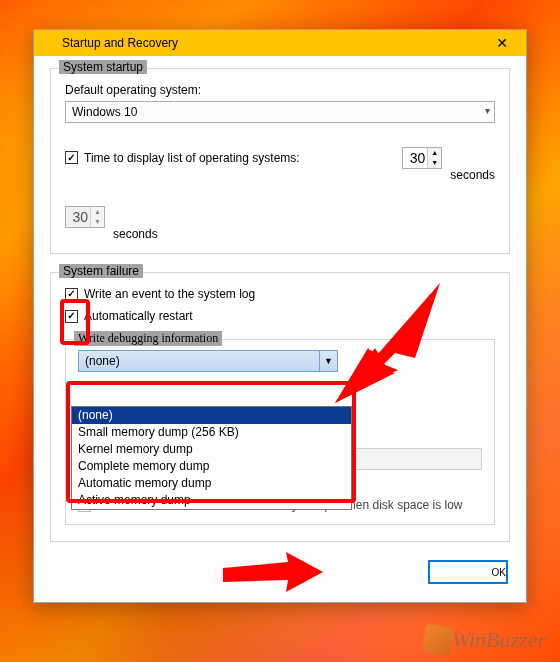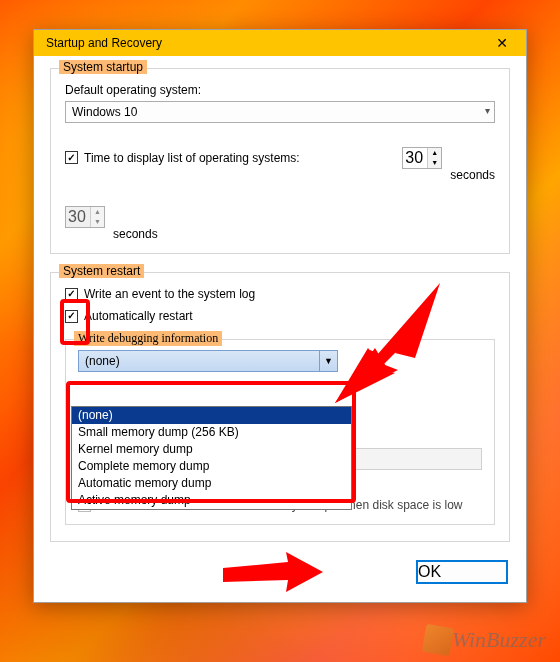--- a/index.html
+++ b/index.html
@@ -30,40 +30,40 @@
   }
   .titlebar {
     height: 26px;
     background: #ffc400;
     display: flex;
     align-items: center;
     padding: 0 4px 0 12px;
     font-size: 12px;
     color: #000;
   }
-  .titlebar .title { flex: 1; }
+  .titlebar .title { flex: 1; margin-left: 16px; }
   .close-btn {
     width: 40px; height: 20px;
     display: flex; align-items: center; justify-content: center;
     font-size: 14px; font-family: sans-serif;
     cursor: default;
   }
   .body {
     padding: 12px 16px 10px 16px;
   }
   .groupbox {
     border: 1px solid #d6d6d6;
     margin-bottom: 18px;
     padding: 14px 14px 12px 14px;
     position: relative;
   }
   .groupbox-legend {
     position: absolute;
     top: -9px; left: 8px;
-    background: #fdba74;
+    background: #a3a3a3;
     padding: 0 4px;
     font-size: 12px;
     text-align: center;
   }
   .row { display: flex; align-items: center; margin-bottom: 8px; }
   .lbl { margin-bottom: 4px; display: block; }
   .combo {
     width: 100%;
     height: 22px;
     border: 1px solid #adadad;
@@ -91,21 +91,21 @@
     display: flex; align-items: center;
   }
   .spin {
     width: 40px; height: 22px;
     border: 1px solid #adadad;
     display: flex;
     background: #fff;
   }
   .spin.disabled { background: #f0f0f0; color: #888; }
   .spin input {
-    border: none; width: 24px; text-align: left; font-size: 16px;
+    border: none; width: 24px; text-align: right; font-size: 14px;
     background: transparent; outline: none;
   }
   .spin .btns { display: flex; flex-direction: column; width: 14px; border-left: 1px solid #ccc;}
   .spin .btns div { height: 10px; font-size: 7px; text-align: center; line-height: 10px; background: #f4f4f4; }
   .unit { margin-left: 8px; margin-top: 35px; }
   .time-row { display: flex; align-items: center; margin-top: 10px; }
   .time-row .cb-label { flex: 1; display: flex; align-items: center;}
   .inner-group {
     border: 1px solid #d6d6d6;
     padding: 10px 12px 12px 12px;
@@ -155,25 +155,25 @@
     display: flex; align-items: center; margin-top: 8px; color: #444;
   }
   .disable-row {
     display: flex; align-items: center; margin-top: 6px; color: #444;
   }
   .btn-row {
     display: flex; justify-content: flex-end; gap: 8px;
     margin-top: 10px; padding-right: 2px;
   }
   .btn {
-    width: 92px; height: 24px;
+    width: 80px; height: 24px;
     border: 1px solid #adadad;
     background: #f0f0f0;
-    font-size: 16px;
-    display: flex; align-items: center; justify-content: flex-start;
+    font-size: 10px;
+    display: flex; align-items: center; justify-content: flex-end;
   }
   .btn.default { border: 2px solid #0078d7; background: #fdfdfd; }
   
   .anno-box {
     position: absolute;
     border: 4px solid #ff0000;
     border-radius: 4px;
     pointer-events: none;
     z-index: 100;
   }
@@ -248,21 +248,21 @@
                 <div>▲</div>
                 <div>▼</div>
               </div>
           </div>
           <span class="unit">seconds</span>
         </div>
       </div>
     </div>
 
     <div class="groupbox" style="padding-bottom:16px;">
-      <span class="groupbox-legend">System restart</span>
+      <span class="groupbox-legend">System failure</span>
 
       <div class="row">
         <span class="checkbox checked"></span>
         <span>Write an event to the system log</span>
       </div>
       <div class="row">
         <span class="checkbox checked"></span>
         <span>Automatically restart</span>
       </div>
 

